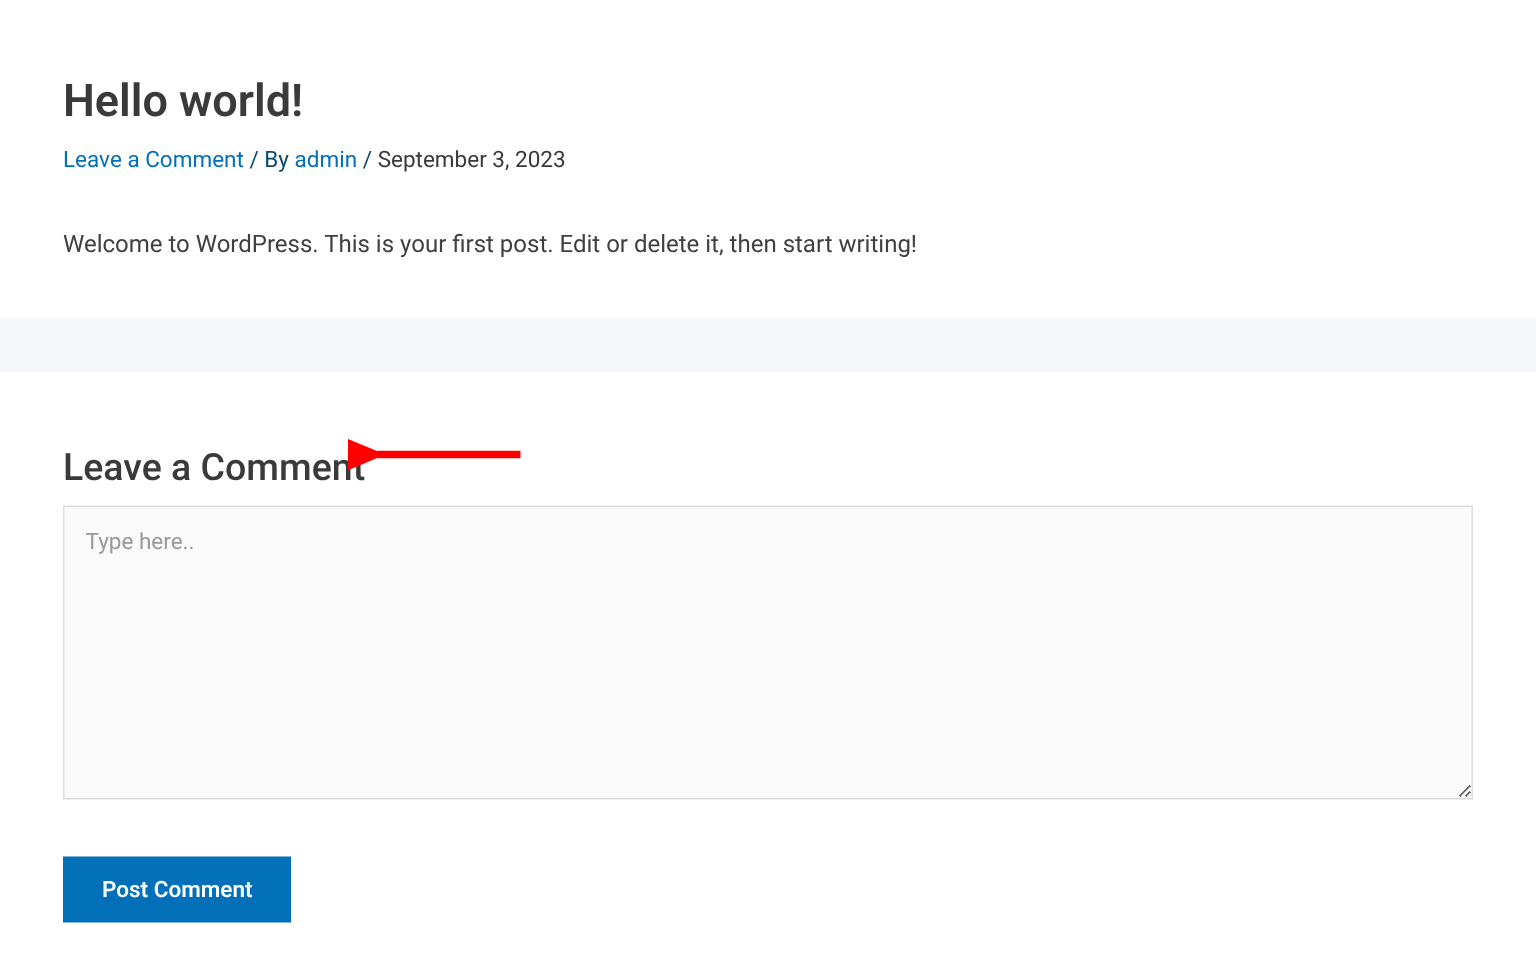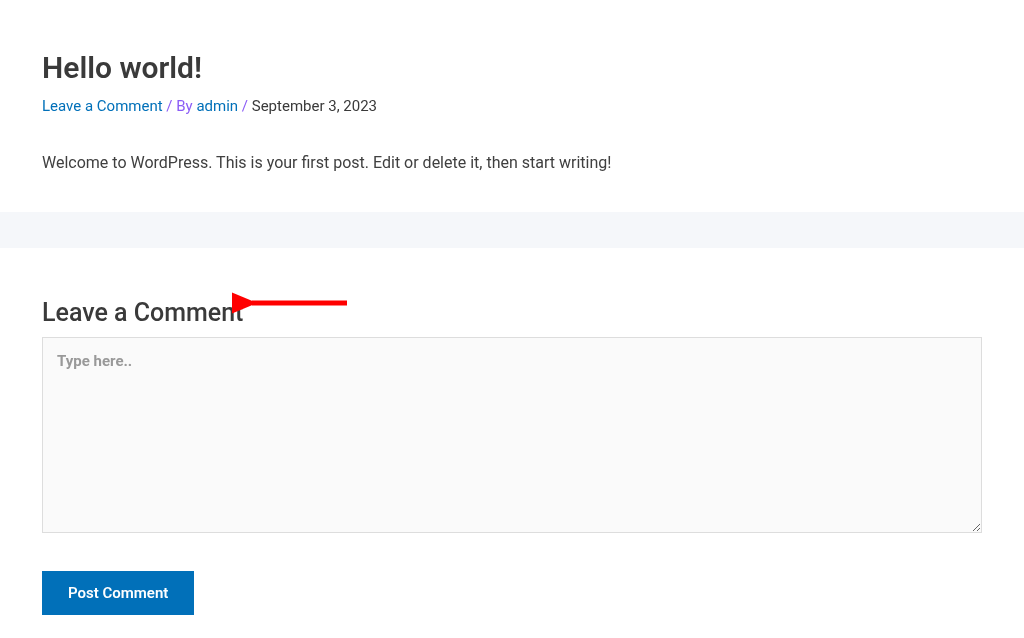--- a/index.html
+++ b/index.html
@@ -22,21 +22,21 @@
     .post-meta {
       font-size: 15px;
       color: #3a3a3a;
       margin-bottom: 38px;
     }
     .post-meta a, .link {
       color: #0170b9;
       text-decoration: none;
     }
     .post-meta .sep {
-      color: #8b5cf6;
+      color: #0c4a6e;
     }
     .post-content {
       font-size: 16px;
       color: #404040;
     }
     .separator {
       height: 36px;
       background: #f5f7fa;
       width: 100%;
     }
@@ -58,21 +58,20 @@
     .comment-textarea {
       width: 100%;
       height: 196px;
       padding: 14px 14px;
       font-size: 15px;
       font-family: inherit;
       border: 1px solid #dddddd;
       background: #fafafa;
       resize: both;
       color: #3a3a3a;
-      font-weight: bold;
     }
     .comment-textarea::placeholder {
       color: #999;
     }
     .submit-btn {
       margin-top: 34px;
       background: #0170b9;
       color: #fff;
       border: none;
       padding: 13px 26px;

